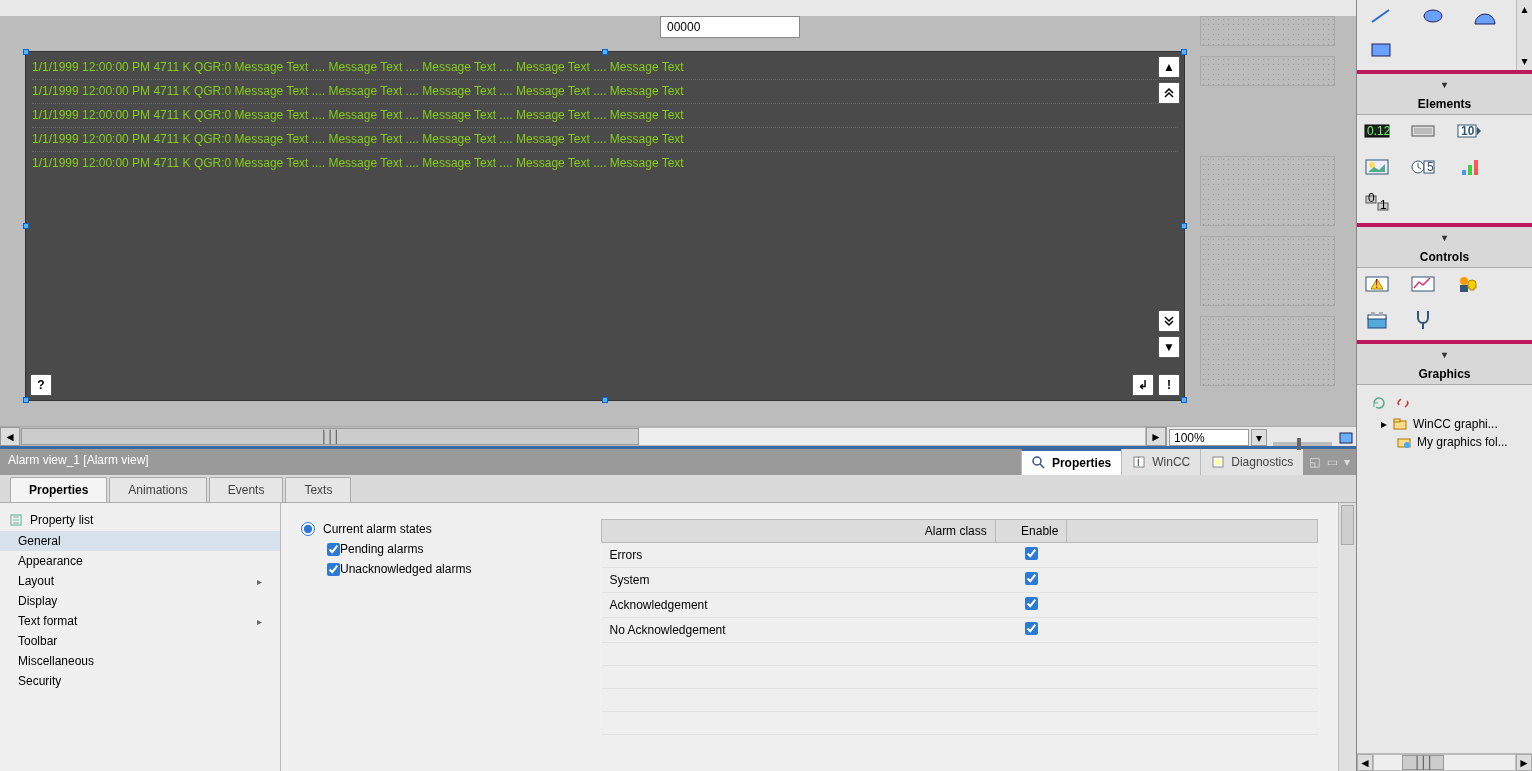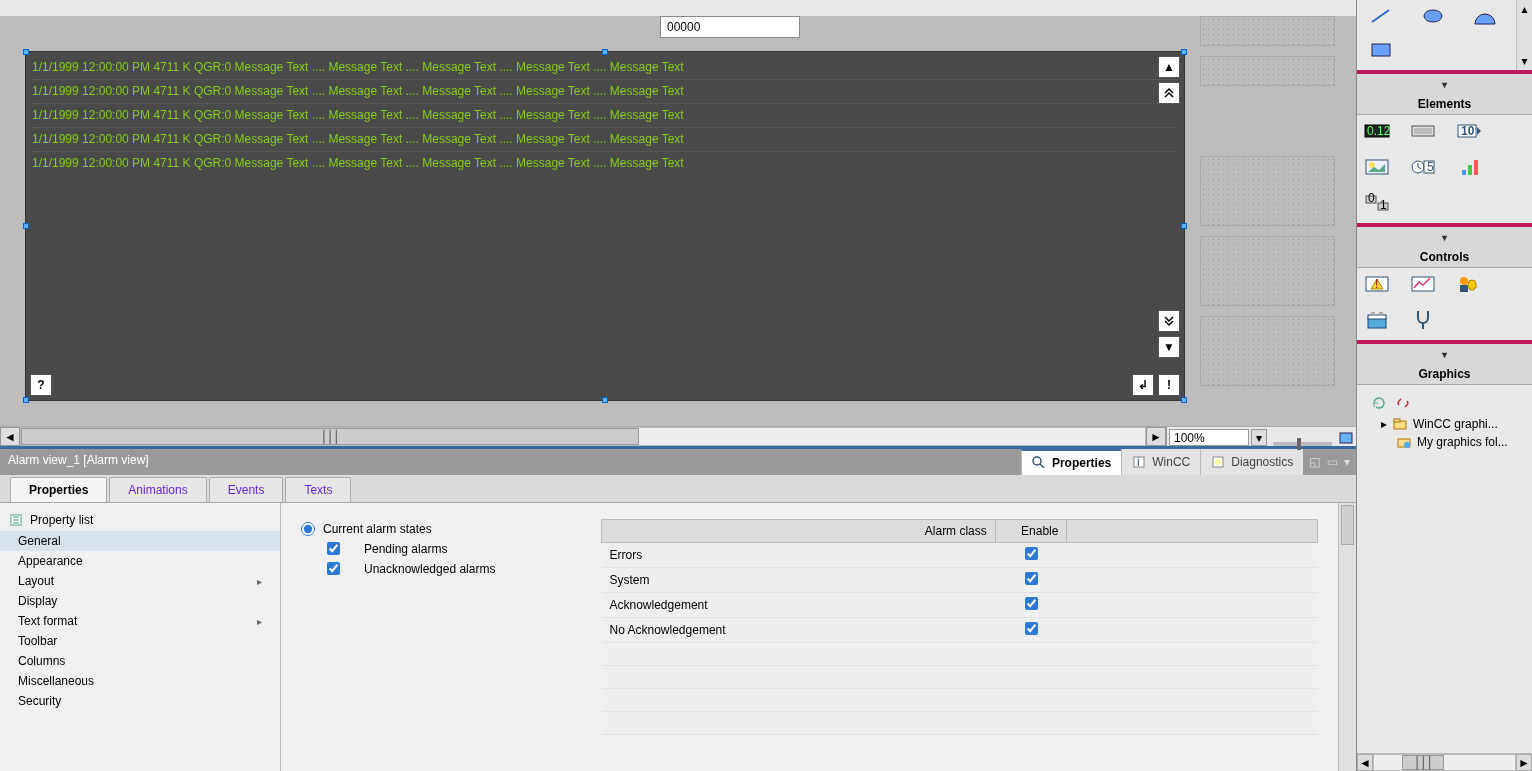--- a/index.html
+++ b/index.html
@@ -83,36 +83,36 @@
 .prop-header .htab {
   padding: 4px 10px; background: #e3e3e3; border-left: 1px solid #bbb; display:flex; align-items:center; gap:6px;
   cursor: pointer; color: #444;
 }
 .prop-header .htab.active { background: #fff; color: #000; font-weight: bold; border-top: 2px solid #3a6aa0; }
 .prop-header .tools { display:flex; align-items:center; gap:6px; padding: 0 6px; color:#ddd;}
 
 .tabstrip { height: 28px; display: flex; align-items: flex-end; padding: 0 10px; background: #dadada; border-bottom: 1px solid #aaa;}
 .tabstrip .tab {
   padding: 5px 18px; border: 1px solid #aaa; border-bottom: none; margin-right: 2px;
-  background: #e6e6e6; color: #6d28d9; cursor: pointer; border-radius: 2px 2px 0 0;
+  background: #e6e6e6; color: #404040; cursor: pointer; border-radius: 2px 2px 0 0;
 }
 .tabstrip .tab.active { background: #f4f4f4; color: #000; font-weight: bold; }
 
 .prop-body { flex: 1; display: flex; background: #f0f0f0; }
 .prop-list { width: 281px; border-right: 1px solid #bbb; padding: 6px 0; overflow:auto; }
 .prop-list .hdr { padding: 4px 10px; font-weight: 500; display:flex; gap:6px; align-items:center; }
 .prop-list .item { padding: 3px 18px; cursor: pointer; display:flex; justify-content:space-between; align-items:center;}
 .prop-list .item.active { background: #d8e2ec; }
 .prop-list .item .arrow { color:#666; font-size:10px; }
 
 .prop-center { flex: 1; display: flex; gap: 40px; padding: 16px 20px; }
 .radio-col { width: 260px; }
 .radio-row { display:flex; align-items:center; gap:8px; padding: 3px 0;}
 .radio-row input[type=radio] { width: 14px; height: 14px; accent-color: #2c7ad6; }
-.chk-row { display:flex; align-items:flex-start; gap:24px; padding: 3px 0 3px 26px;}
+.chk-row { display:flex; align-items:flex-end; gap:0; padding: 3px 0 3px 26px;}
 .chk-row input[type=checkbox] { accent-color: #2c7ad6; }
 
 .class-table { flex: 1; }
 .class-table table { width: 100%; border-collapse: collapse; }
 .class-table th { text-align: right; background: #dcdcdc; border: 1px solid #bbb; padding: 4px 8px; font-weight: normal;}
 .class-table td { border-bottom: 1px solid #e2e2e2; padding: 4px 8px; background:#efefef; }
 .class-table td.enable { text-align: center; }
 .class-table input[type=checkbox] { accent-color: #2c7ad6; }
 
 .prop-scroll { width: 18px; background: #e0e0e0; border-left: 1px solid #bbb; position: relative;}
@@ -284,23 +284,20 @@
               </div>
               <div class="item">
                 <span>Display</span>
               </div>
               <div class="item">
                 <span>Text format</span>
                 <span class="arrow">▸</span>
               </div>
               <div class="item">
                 <span>Toolbar</span>
-              </div>
-              <div class="item">
-                <span>Columns</span>
               </div>
               <div class="item">
                 <span>Miscellaneous</span>
               </div>
               <div class="item">
                 <span>Security</span>
               </div>
             </div>
         </div>
 

